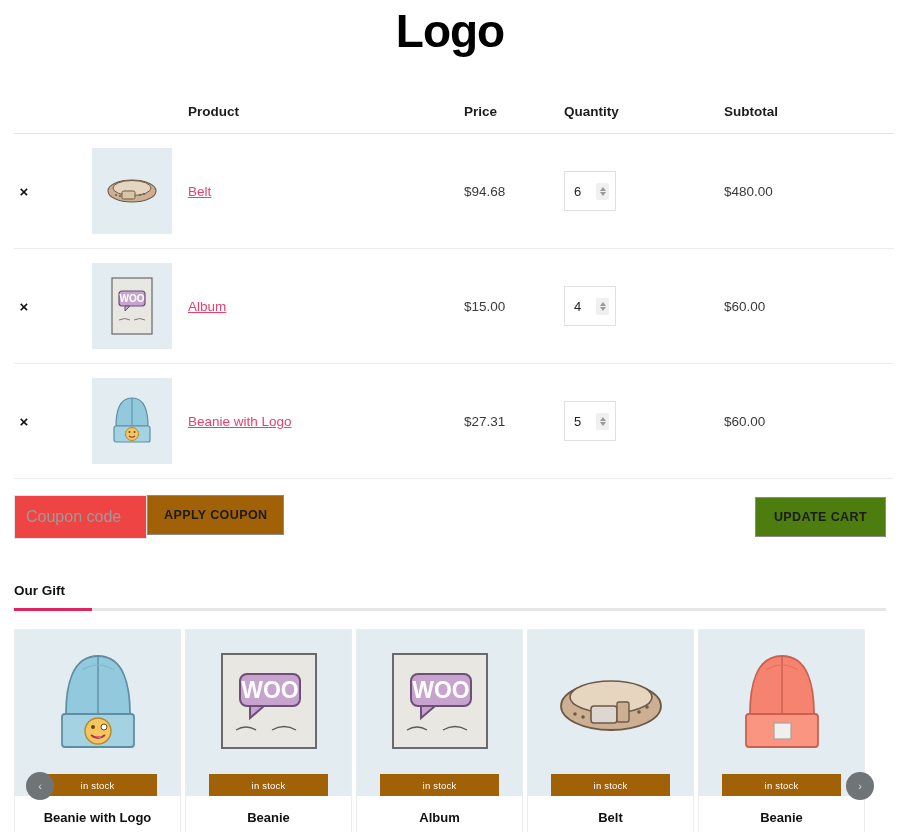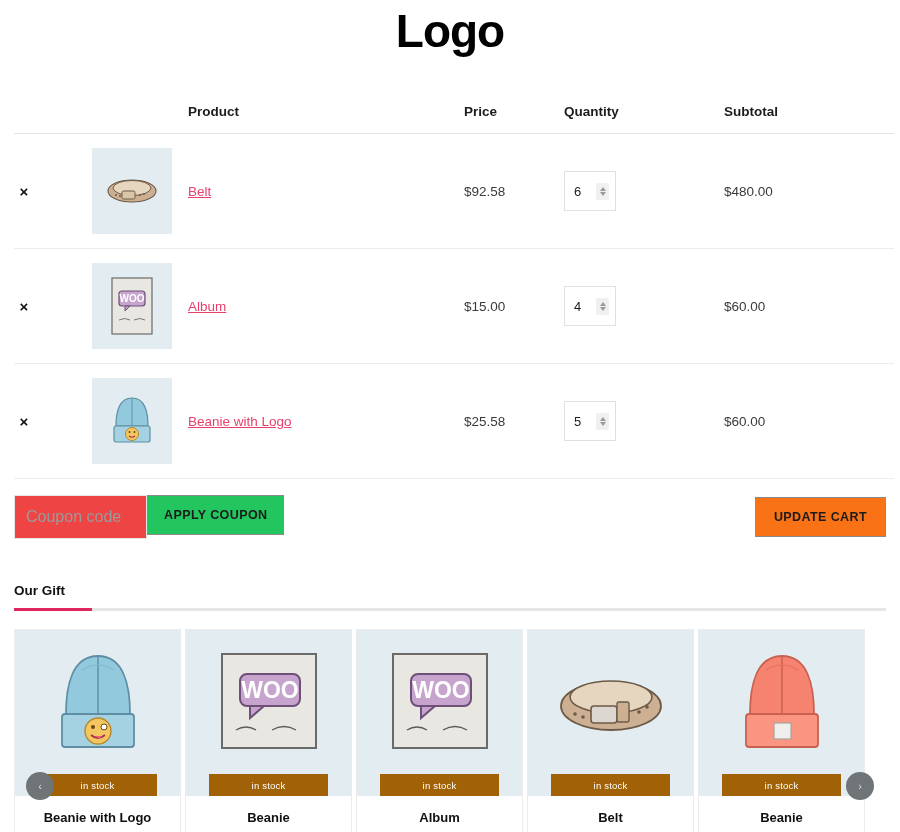--- a/index.html
+++ b/index.html
@@ -114,33 +114,33 @@
     padding: 0 11px;
     font-size: 16px;
     font-family: "Liberation Sans", sans-serif;
     color: #333;
     outline: none;
   }
   .coupon-input::placeholder { color: #9b9b9b; }
   .btn-outline {
     height: 40px;
     border: 1px solid #8b8b8b;
-    background: #22c55e;
+    background: #a16207;
     font-family: "Liberation Sans", sans-serif;
     font-size: 12.5px;
     font-weight: 700;
     letter-spacing: .4px;
     color: #1b1b1b;
     padding: 0 16px;
     cursor: pointer;
   }
   .btn-update {
     height: 40px;
     border: 1px solid #8b8b8b;
-    background: #f97316;
+    background: #4d7c0f;
     font-family: "Liberation Sans", sans-serif;
     font-size: 12.5px;
     font-weight: 700;
     letter-spacing: .4px;
     color: #1b1b1b;
     padding: 0 18px;
     cursor: pointer;
   }
 
   
@@ -266,21 +266,21 @@
                 <circle cx="12" cy="24" r="1" fill="#6d5a46"></circle>
                   <circle cx="16" cy="25" r="1" fill="#6d5a46"></circle>
                 <circle cx="36" cy="24" r="1" fill="#6d5a46"></circle>
                   <circle cx="40" cy="23" r="1" fill="#6d5a46"></circle>
               </svg>
             </div>
           </td>
           <td>
             <a class="prod-link">Belt</a>
           </td>
-          <td class="price-cell">$92.58</td>
+          <td class="price-cell">$94.68</td>
           <td>
             <div class="qty-box">
               <span class="qty-val">6</span>
               <span class="spin">
                   <i class="up"></i>
                   <i class="down"></i>
                 </span>
             </div>
           </td>
           <td class="sub-cell">$480.00</td>
@@ -331,21 +331,21 @@
                 <circle cx="25" cy="42" r="6.5" fill="#f3c661" stroke="#b58a2c" stroke-width="1"></circle>
                 <circle cx="22.5" cy="40" r="1" fill="#6a4a10"></circle>
                   <circle cx="27.5" cy="40" r="1" fill="#6a4a10"></circle>
                 <path d="M22 44 q3 2.5 6 0" stroke="#a34" stroke-width="1.2" fill="none"></path>
               </svg>
             </div>
           </td>
           <td>
             <a class="prod-link">Beanie with Logo</a>
           </td>
-          <td class="price-cell">$25.58</td>
+          <td class="price-cell">$27.31</td>
           <td>
             <div class="qty-box">
               <span class="qty-val">5</span>
               <span class="spin">
                   <i class="up"></i>
                   <i class="down"></i>
                 </span>
             </div>
           </td>
           <td class="sub-cell">$60.00</td>

